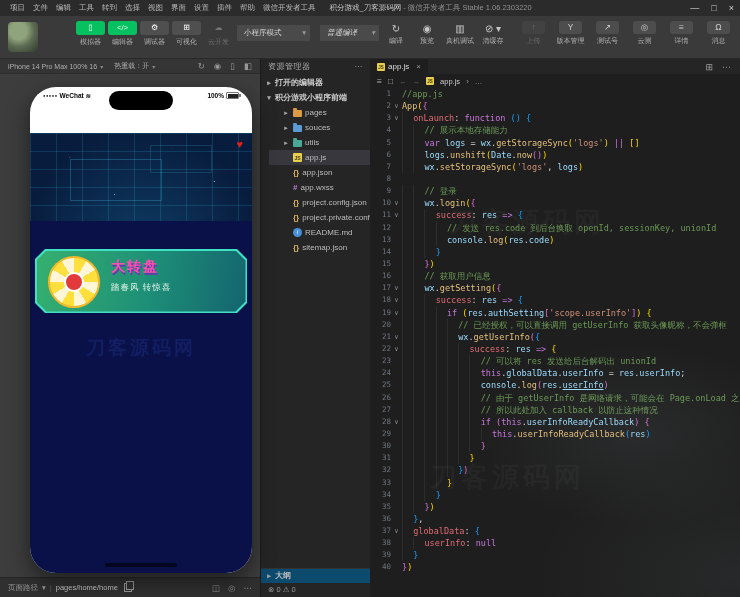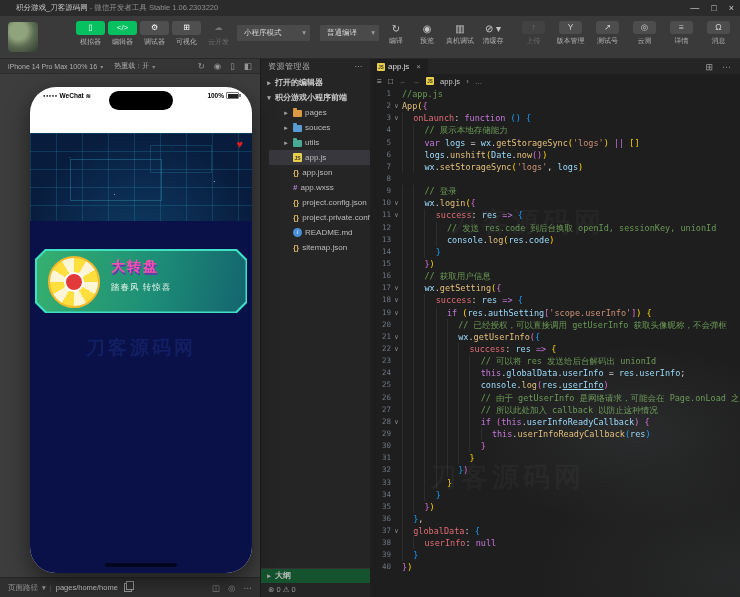--- a/index.html
+++ b/index.html
@@ -20,21 +20,21 @@
   .tool{width:29px;text-align:center;}
   .tbtn{height:14px;border-radius:3px;font-size:8px;line-height:14px;color:#fff;background:#4f4f4f;}
   .tbtn.on{background:#07c160;color:#eafff2;}
   .tbtn.plain{background:transparent;color:#737373;}
   .tlabel{font-size:7px;color:#b0b0b0;margin-top:2px;white-space:nowrap;}
   .tool.dim .tlabel{color:#6d6d6d;}
   .dd{position:absolute;top:9px;height:16px;background:#4a4a4a;border-radius:1px;color:#d6d6d6;
       font-size:7.5px;line-height:16px;padding:0 14px 0 7px;white-space:nowrap;}
   .dd::after{content:"▾";position:absolute;right:4px;color:#999;}
   .dd.mode{left:237px;width:52px;}
-  .dd.compile{left:320px;width:38px;}
+  .dd.compile{left:320px;width:38px;font-style:italic;}
   .cacts{position:absolute;left:384px;top:6px;display:flex;gap:7px;}
   .cact{min-width:24px;text-align:center;color:#c6c6c6;}
   .cact .ci{font-size:10px;height:14px;line-height:14px;}
   .cact .clabel{font-size:7px;color:#b0b0b0;white-space:nowrap;}
   .racts{position:absolute;right:6px;top:5px;display:flex;gap:6px;}
   .ract{width:31px;text-align:center;}
   .rbtn{height:13px;margin:0 4px;background:#4d4d4d;border-radius:3px;font-size:8.5px;line-height:13px;color:#cccccc;}
   .ract .rlabel{font-size:7px;color:#b0b0b0;margin-top:2px;white-space:nowrap;}
   .ract.dim .rbtn{background:#424242;color:#6f6f6f;}
   .ract.dim .rlabel{color:#6f6f6f;}
@@ -134,21 +134,21 @@
   .trow{height:15px;display:flex;align-items:center;padding-left:13px;gap:3px;white-space:nowrap;overflow:hidden;cursor:pointer;margin-left:8px;}
   .trow.sel{background:#37373d;}
   .fold-ic{width:9px;height:7px;border-radius:1px;position:relative;flex:none;margin-top:1px;}
   .fold-ic::before{content:'';position:absolute;top:-2px;left:0;width:4px;height:2px;background:inherit;border-radius:1px 1px 0 0;}
   .fo{background:#dd9a44;}.fb{background:#5a9bd5;}.ft{background:#48a997;}
   .fjs{width:9px;height:9px;background:#e7cf4c;color:#42391a;font-size:5px;font-weight:700;text-align:center;line-height:10px;border-radius:1px;flex:none;}
   .fjson{color:#d9b25f;font-weight:700;font-size:8px;flex:none;}
   .fwxss{color:#b583d1;font-weight:700;font-size:8px;flex:none;}
   .finfo{width:9px;height:9px;border-radius:50%;background:#4a90d9;color:#fff;font-size:6px;font-style:italic;line-height:9px;text-align:center;flex:none;}
   .outline{position:absolute;bottom:14px;left:0;right:0;height:14px;line-height:14px;border-top:1px solid #333;
-           font-weight:700;display:flex;align-items:center;padding-left:4px;gap:2px;background:#14532d;}
+           font-weight:700;display:flex;align-items:center;padding-left:4px;gap:2px;background:#0c4a6e;}
   .problems{position:absolute;bottom:0;left:0;right:0;height:14px;line-height:14px;padding-left:7px;color:#9a9a9a;font-size:7.5px;}
   
   .editor{position:absolute;left:370px;top:59px;right:0;bottom:0;background:#1e1e1e;}
   .tabs{height:15px;background:#252526;display:flex;align-items:stretch;}
   .tab{background:#1e1e1e;display:flex;align-items:center;gap:3px;padding:0 7px;font-size:8px;color:#dcdcdc;cursor:pointer;}
   .tab .close{color:#9a9a9a;margin-left:4px;font-size:8px;}
   .chip{width:8px;height:8px;background:#e7cf4c;color:#42391a;font-size:4.5px;font-weight:700;text-align:center;line-height:9px;border-radius:1px;}
   .tab-actions{margin-left:auto;display:flex;gap:9px;align-items:center;color:#9d9d9d;font-size:9px;padding-right:9px;}
   .crumbs{height:14px;display:flex;align-items:center;font-size:7.5px;color:#9a9a9a;padding:0 7px;gap:6px;}
   .crumbs .gi{color:#b5b5b5;font-size:8.5px;}
@@ -167,20 +167,34 @@
   .ig{display:inline-block;width:2ch;border-left:1px solid rgba(255,255,255,.07);height:100%;flex:none;}
   .cm{color:#6a9955;} .kw{color:#c678dd;} .key{color:#e06c75;} .str{color:#ce9178;}
   .fn{color:#e5c07b;} .id{color:#9cdcfe;} .p{color:#d4d4d4;} .op{color:#c678dd;}
   .bg{color:#ffd700;} .bp{color:#da70d6;} .bb{color:#179fff;}
   .lnk{color:#9cdcfe;text-decoration:underline;}
 </style>
 </head>
 <body>
 
 <div class="titlebar">
+  <div class="menu" id="menu">
+      <span>项目</span>
+      <span>文件</span>
+      <span>编辑</span>
+      <span>工具</span>
+      <span>转到</span>
+      <span>选择</span>
+      <span>视图</span>
+      <span>界面</span>
+      <span>设置</span>
+      <span>插件</span>
+      <span>帮助</span>
+      <span>微信开发者工具</span>
+    </div>
   <div class="tb-title"><b>积分游戏_刀客源码网</b><span> - 微信开发者工具 Stable 1.06.2303220</span></div>
   <div class="winctl">
     <span>—</span>
     <span>□</span>
     <span>×</span>
   </div>
 </div>
 
 <div class="toolbar">
   <div class="avatar"></div>

